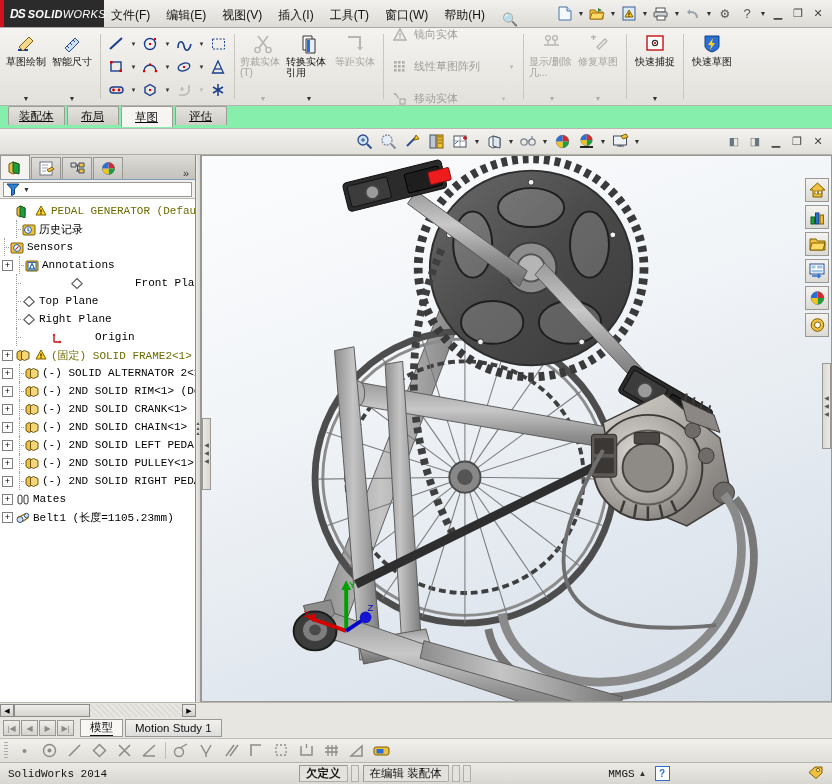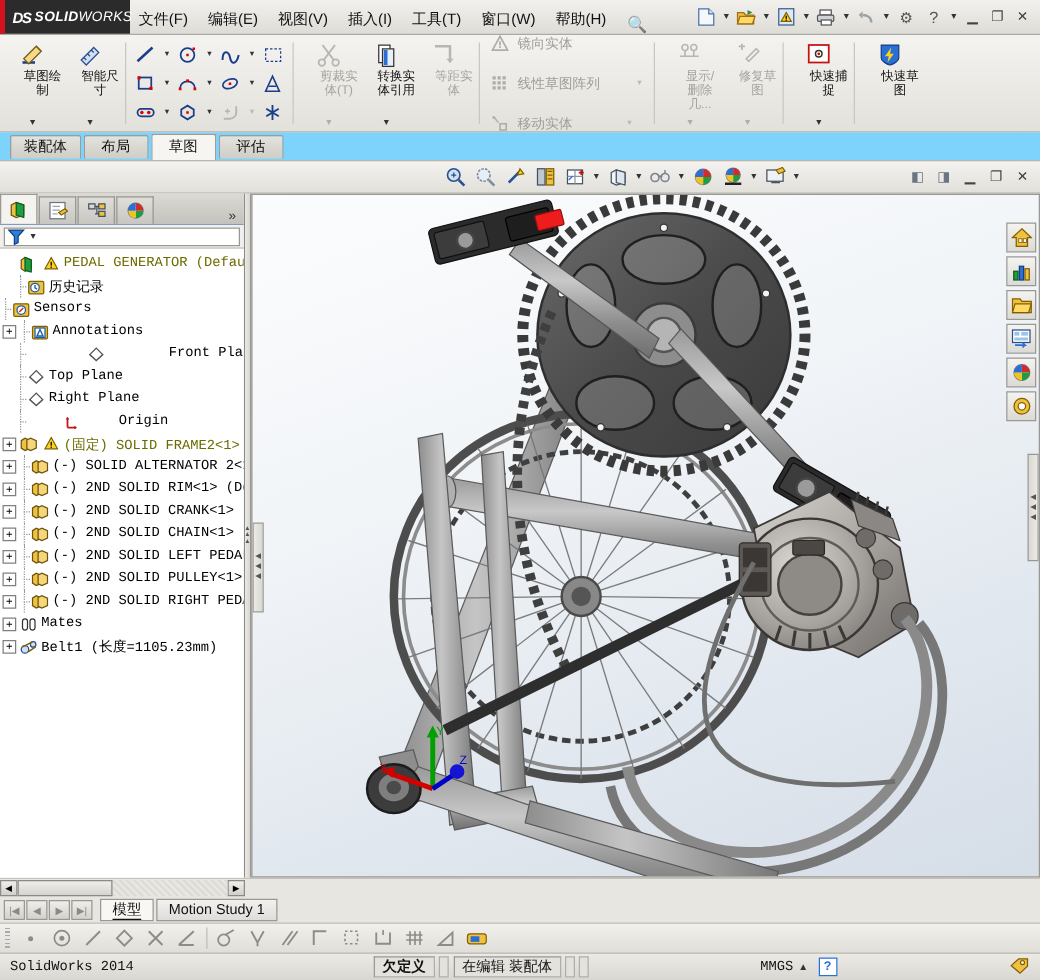--- a/index.html
+++ b/index.html
@@ -31,38 +31,38 @@
           font-size:11px;color:#444;cursor:default;}
 
   
   .ribbon{height:78px;background:linear-gradient(#f4f3f0,#e3e1db);
           border-bottom:1px solid #b5b3ad;display:flex;align-items:stretch;padding:2px 0;}
   .rgroup{display:flex;align-items:stretch;padding:0 3px;}
   .rsep{width:1px;background:#c9c7c1;margin:4px 2px;}
   .big-btn{width:46px;display:flex;flex-direction:column;align-items:center;
            justify-content:flex-start;padding-top:3px;cursor:default;}
   .big-ic{width:24px;height:22px;display:flex;align-items:center;justify-content:center;font-size:17px;}
-  .big-lb{font-size:10px;line-height:11px;text-align:center;color:#111;margin-top:1px;margin-left:16px;}
+  .big-lb{font-size:10px;line-height:11px;text-align:left;color:#111;margin-top:1px;}
   .big-lb.dim{color:#a6a49e;}
   .drop-car{font-size:7px;color:#333;margin-top:auto;padding-bottom:1px;}
   .drop-car.dim{color:#b0aea8;}
   .icogrid{display:flex;flex-direction:column;justify-content:center;gap:1px;padding:1px 2px;}
   .icorow{display:flex;align-items:center;gap:0px;height:22px;}
   .smbtn{width:23px;height:21px;display:flex;align-items:center;justify-content:center;
          font-size:15px;cursor:default;}
   .mini-car{font-size:6px;color:#333;width:11px;text-align:center;cursor:default;}
   .mini-car.dim{color:#bbb9b3;}
   .textlist{display:flex;flex-direction:column;justify-content:center;gap:14px;padding:2px;}
   .textrow{display:flex;align-items:center;height:22px;padding:0 2px;cursor:default;}
   .textrow .ti{width:20px;height:18px;display:flex;align-items:center;justify-content:center;font-size:13px;}
   .textrow .tl{font-size:11px;color:#a09e98;margin-left:4px;white-space:nowrap;}
 
   
-  .cmdtabs{height:22px;background:#7dd3fc;display:flex;align-items:center;
-           padding-left:8px;position:relative;}
+  .cmdtabs{height:22px;background:#86efac;display:flex;align-items:flex-start;
+           padding-left:8px;position:relative;text-decoration:underline;}
   .ctab{height:19px;min-width:52px;padding:0 10px;display:flex;align-items:center;
         justify-content:center;font-size:11.5px;color:#111;margin-right:2px;
         background:linear-gradient(#e4e2dc,#cfcdc6);border:1px solid #9e9c96;
         border-bottom:none;border-radius:2px 2px 0 0;cursor:default;}
   .ctab.active{background:#f6f5f2;height:21px;border-color:#9e9c96;font-weight:normal;}
 
   
   .viewbar{height:27px;background:linear-gradient(#f3f2ef,#e2e0da);
            border-top:1px solid #b8b6b0;border-bottom:1px solid #b0aea8;
            display:flex;align-items:center;padding-left:352px;}

